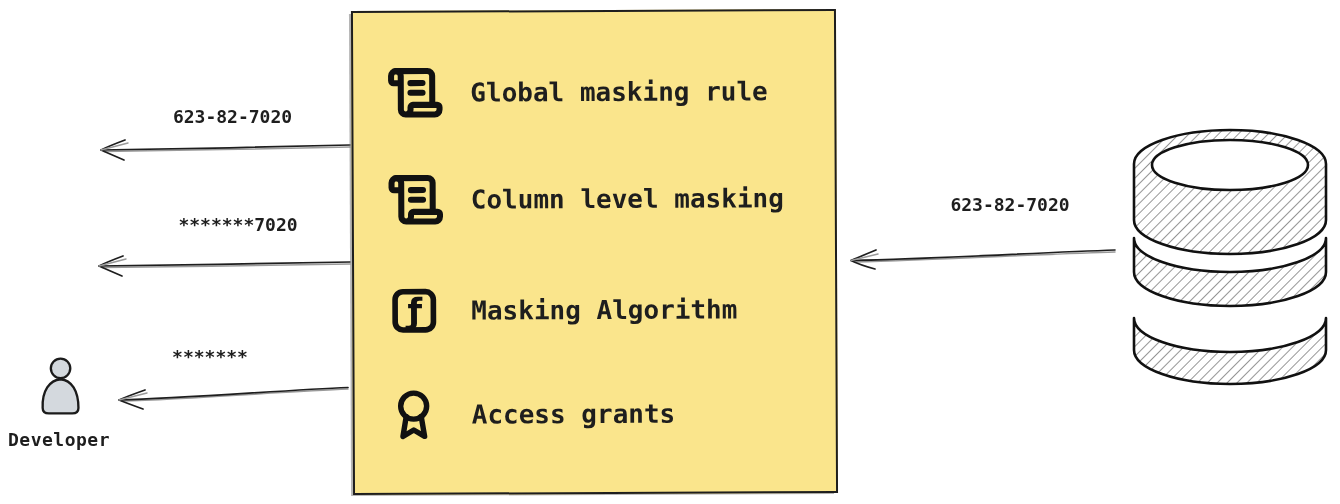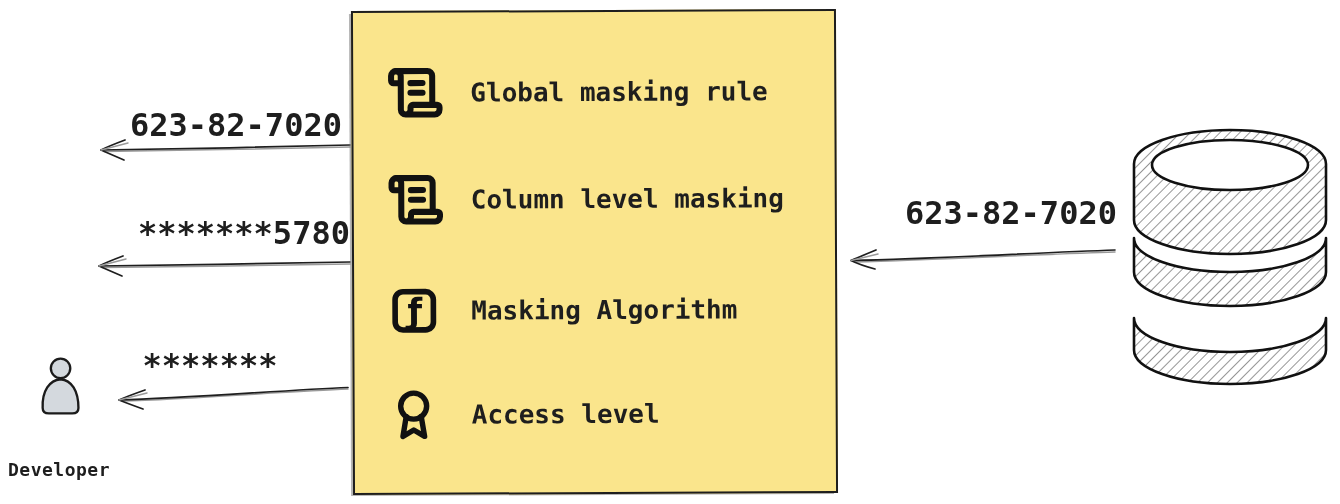--- a/index.html
+++ b/index.html
@@ -19,21 +19,21 @@
   .person-svg{display:block;}
   .person-shape{stroke:#1b1b1b;stroke-width:3;stroke-linejoin:round;}
   .persona-label{
     margin-top:3px;
     font-size:18px;font-weight:700;letter-spacing:0.5px;
     white-space:nowrap;
   }
   
   .flow-label{
     position:absolute;
-    font-size:32px;font-weight:600;
+    font-size:18px;font-weight:600;
     text-align:center;white-space:nowrap;
   }
   
   .arrow{position:absolute;}
   .arrow path{fill:none;stroke-linecap:round;stroke-linejoin:round;}
   .arrow .ink{stroke:#1e1e1e;stroke-width:1.7;}
   .arrow .echo{stroke:#9a9a9a;stroke-width:1.5;}
   
   .mask-box{
     position:absolute;
@@ -65,32 +65,32 @@
   .db-svg{position:absolute;left:1127px;top:116px;}
   .db-outline{stroke:#111;stroke-width:2.6;stroke-linejoin:round;}
 </style>
 </head>
 <body>
 
 <div class="canvas">
 
 
 
-  <div class="persona" style="left:6px;top:348px;width:106px;gap:30px;">
+  <div class="persona" style="left:6px;top:348px;width:106px;">
     <svg class="person-svg" width="56" height="78" viewBox="0 0 72 78">
       <g class="person-shape" fill="#d4d9de">
         <circle cx="38" cy="15" r="12.5"></circle>
         <path d="M38 29 C 24 30, 14 44, 15 66 C 15 71, 18 73, 23 73 L 53 73 C 58 73, 61 71, 61 66 C 61 44, 52 30, 38 29 Z"></path>
       </g>
     </svg>
     <div class="persona-label">Developer</div>
   </div>
 
   <div class="flow-label" style="left:130px;top:106px;width:205px;">623-82-7020</div>
-  <div class="flow-label" style="left:138px;top:214px;width:200px;">*******5780</div>
+  <div class="flow-label" style="left:138px;top:214px;width:200px;">*******7020</div>
   <div class="flow-label" style="left:115px;top:346px;width:190px;">*******</div>
   <div class="flow-label" style="left:905px;top:194px;width:210px;">623-82-7020</div>
 
   <svg class="arrow" style="left:94px;top:136px;" width="258" height="26" viewBox="0 0 258 26">
     <path class="echo" d="M10 15.5 C 80 14.5, 190 12.5, 256 11"></path>
     <path class="ink" d="M7 14 C 75 13, 185 11, 256 9"></path>
     <path class="ink" d="M31 4 Q 15 10 7 14 Q 16 18 30 24"></path>
     <path class="echo" d="M7 14 L 34 7"></path>
   </svg>
 
@@ -151,21 +151,21 @@
       <span class="mask-label">Masking Algorithm</span>
     </div>
 
     <div class="mask-row" style="top:370px;">
       <span class="mask-icon">
         <svg width="52" height="56" viewBox="0 0 24 24">
           <circle cx="12" cy="8" r="6"></circle>
           <path d="M15.477 12.89 17 22l-5-3-5 3 1.523-9.11"></path>
         </svg>
       </span>
-      <span class="mask-label">Access level</span>
+      <span class="mask-label">Access grants</span>
     </div>
 
   </div>
 
   <svg class="db-svg" width="206" height="272" viewBox="0 0 206 272">
     <defs>
       <pattern id="hatch" patternUnits="userSpaceOnUse" width="7" height="7" patternTransform="rotate(45)">
         <line x1="0" y1="0" x2="0" y2="7" stroke="#3d3d3d" stroke-width="1.1"></line>
       </pattern>
     </defs>

